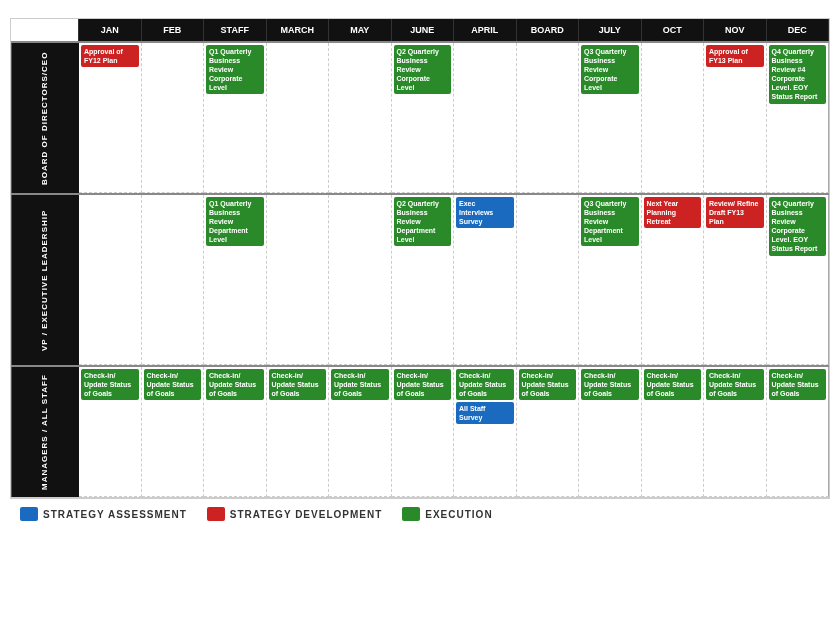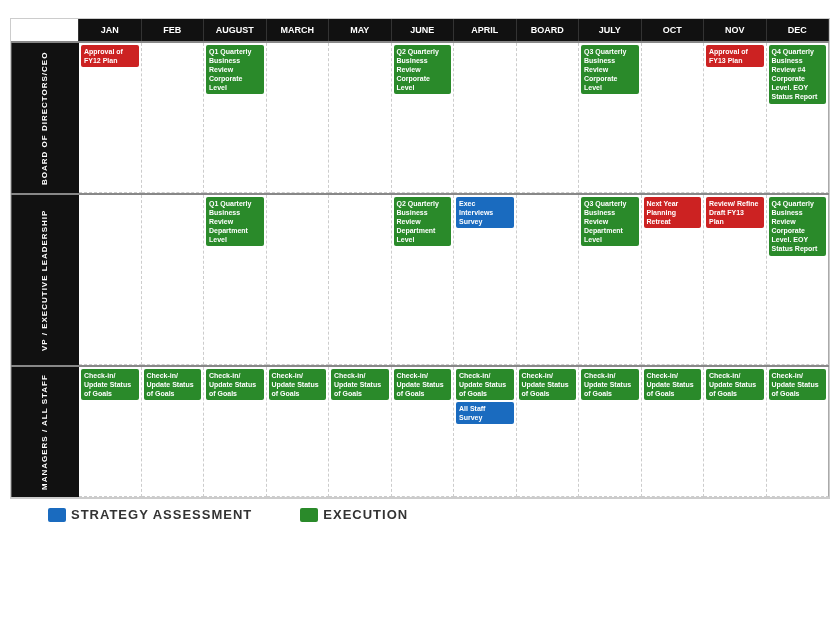--- a/index.html
+++ b/index.html
@@ -16,38 +16,38 @@
     .cell { border-right: 1px dashed #ccc; border-bottom: 1px dashed #ccc; min-height: 100%; padding: 2px; position: relative; background: #fff; }
     .cell:last-child { border-right: 1px solid #aaa; }
     .event { border-radius: 2px; padding: 2px 3px; font-size: 7px; font-weight: bold; color: #fff; line-height: 1.3; margin-bottom: 2px; }
     .ev-red { background: #cc2222; }
     .ev-green { background: #2a8a2a; }
     .ev-blue { background: #1a6bbf; }
     .section-board { min-height: 150px; }
     .section-vp { min-height: 170px; }
     .section-managers { min-height: 130px; }
     .legend { display: flex; align-items: center; gap: 20px; padding: 8px 10px; background: #fff; border-top: 1px solid #ccc; }
-    .legend-item { display: flex; align-items: center; gap: 5px; font-size: 13px; font-weight: bold; letter-spacing: 1px; color: #333; margin-left: 28px; }
+    .legend-item { display: flex; align-items: center; gap: 5px; font-size: 10px; font-weight: bold; letter-spacing: 1px; color: #333; }
     .legend-box { width: 18px; height: 14px; border-radius: 2px; }
     .lb-blue { background: #1a6bbf; }
     .lb-red { background: #cc2222; }
     .lb-green { background: #2a8a2a; }
     .divider { border-top: 2px solid #888; }
   </style>
 </head>
 <body>
 
 <div class="container">
   <div class="title"></div>
   <div class="calendar-wrapper">
     <div class="header-row">
       <div class="header-cell"></div>
     <div class="header-cell">JAN</div>
         <div class="header-cell">FEB</div>
-        <div class="header-cell">AUGUST</div>
+        <div class="header-cell">STAFF</div>
         <div class="header-cell">MARCH</div>
         <div class="header-cell">MAY</div>
         <div class="header-cell">JUNE</div>
         <div class="header-cell">APRIL</div>
         <div class="header-cell">BOARD</div>
         <div class="header-cell">JULY</div>
         <div class="header-cell">OCT</div>
         <div class="header-cell">NOV</div>
         <div class="header-cell">DEC</div>
       </div>
@@ -155,17 +155,21 @@
           </div>
         </div>
       </div>
   </div>
   <div class="legend">
       <div class="legend-item">
         <div class="legend-box lb-blue"></div>
         <span>STRATEGY ASSESSMENT</span>
       </div>
       <div class="legend-item">
+        <div class="legend-box lb-red"></div>
+        <span>STRATEGY DEVELOPMENT</span>
+      </div>
+      <div class="legend-item">
         <div class="legend-box lb-green"></div>
         <span>EXECUTION</span>
       </div>
     </div>
 </div>
 
 </body></html>

